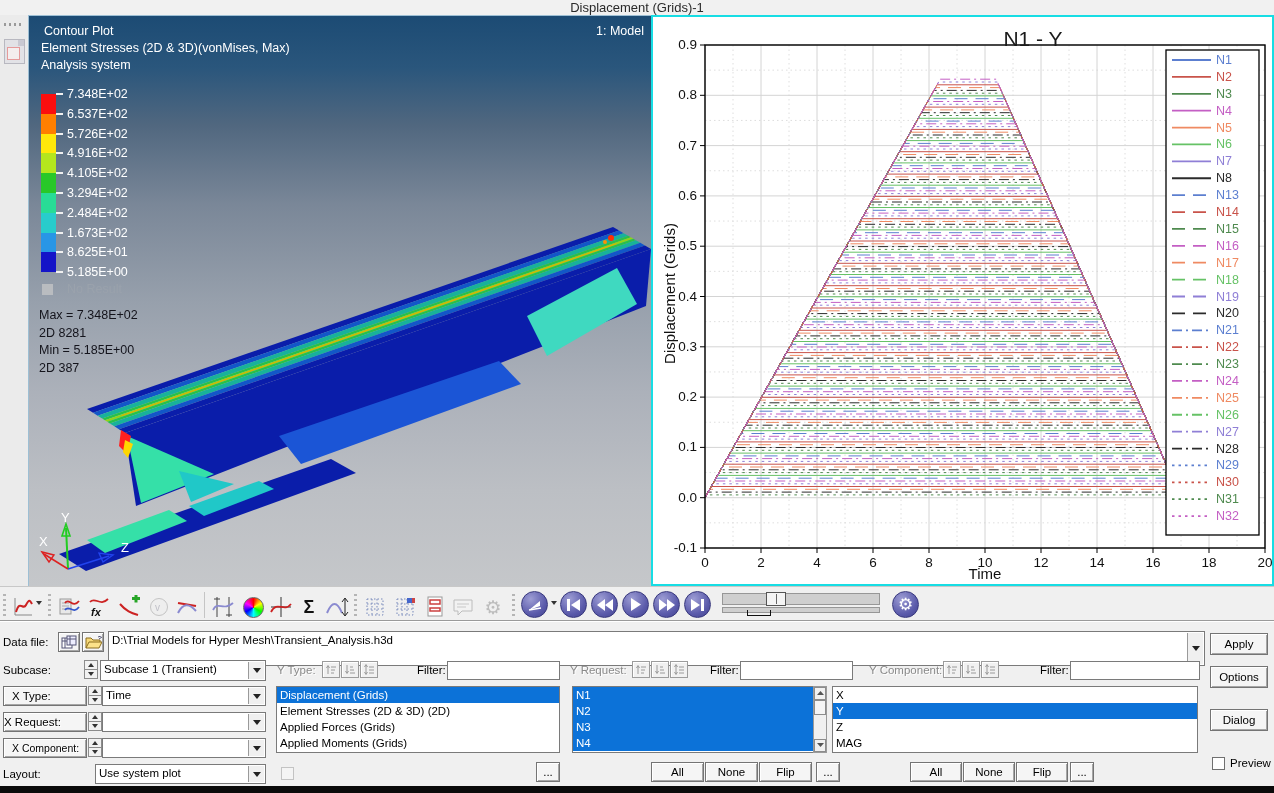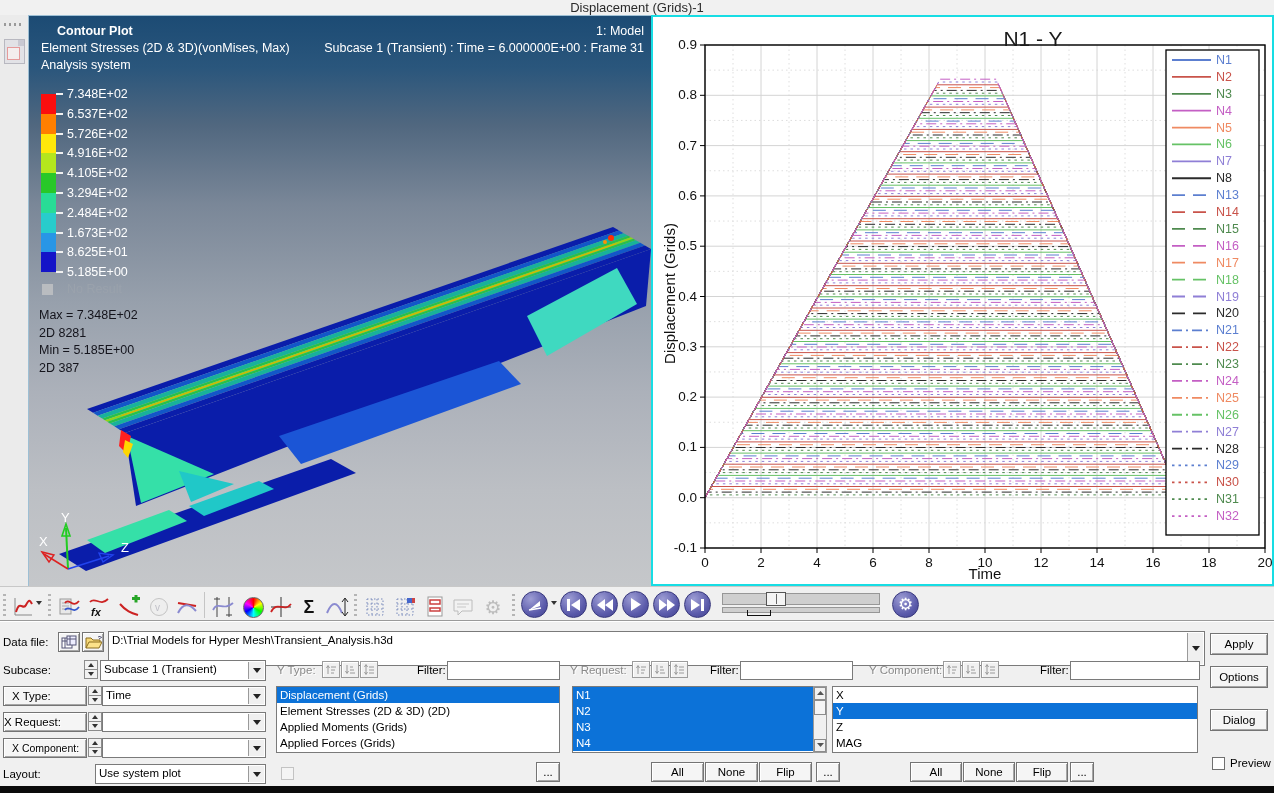--- a/index.html
+++ b/index.html
@@ -119,25 +119,24 @@
         <polygon points="78.33,405.84 604.33,222.76999999999998 606.8,224.2 80.8,407.4" fill="#27c24a"></polygon>
         <polygon points="80.8,407.4 606.8,224.2 611.36,226.84 85.36000000000001,410.28000000000003" fill="#18b29a"></polygon>
         <polygon points="85.36000000000001,410.28000000000003 611.36,226.84 615.9200000000001,229.48000000000002 89.92,413.15999999999997" fill="#1257c8"></polygon>
         <polygon points="89.92,413.15999999999997 615.9200000000001,229.48000000000002 622,233 96,417" fill="#0a1daa"></polygon>
         <polygon points="92.4,399.27060000000006 586.84,227.26940000000002 587.98,227.93120000000002 93.54,399.9888" fill="#e0b000"></polygon>
         <polygon points="92,414 102,420 98,438 90,430" fill="#ff2020"></polygon>
         <polygon points="96,424 104,428 99,442 94,436" fill="#ffd700"></polygon>
         <circle cx="582" cy="222" r="3" fill="#ff3000"></circle>
         <circle cx="576" cy="226" r="2" fill="#ff9000"></circle>
       </svg>
-    <div class="cw" style="left:28px;top:8px;font-weight:bold;">Contour Plot</div>
+    <div class="cw" style="left:15px;top:8px;">Contour Plot</div>
     <div class="cw" style="left:12px;top:25px;">Element Stresses (2D &amp; 3D)(vonMises, Max)</div>
     <div class="cw" style="left:12px;top:42px;">Analysis system</div>
     <div class="cw" style="right:8px;top:8px;">1: Model</div>
-    <div class="cw" style="right:8px;top:25px;">Subcase 1 (Transient) : Time = 6.000000E+00 : Frame 31</div>
     <div id="contour-legend">
         <div class="band" style="top: 78px; height: 19.8px; background: rgb(251, 14, 14);"></div>
         <div class="band" style="top: 97.8px; height: 19.8px; background: rgb(255, 127, 0);"></div>
         <div class="band" style="top: 117.6px; height: 19.8px; background: rgb(255, 232, 10);"></div>
         <div class="band" style="top: 137.4px; height: 19.8px; background: rgb(180, 230, 30);"></div>
         <div class="band" style="top: 157.2px; height: 19.8px; background: rgb(40, 200, 40);"></div>
         <div class="band" style="top: 177px; height: 19.8px; background: rgb(40, 220, 150);"></div>
         <div class="band" style="top: 196.8px; height: 19.8px; background: rgb(40, 204, 204);"></div>
         <div class="band" style="top: 216.6px; height: 19.8px; background: rgb(40, 150, 230);"></div>
         <div class="band" style="top: 236.4px; height: 19.8px; background: rgb(20, 20, 200);"></div>
@@ -778,22 +777,22 @@
     <div class="lbl" style="left:3px;top:148px;">Layout:</div>
     <div class="field" style="left:95px;top:144px;width:171px;height:20px;">
       <div class="combo-val">Use system plot</div>
       <div class="combo-arrow"></div>
     </div>
     <div class="chk gray" style="left:281px;top:147px;"></div>
 
     <div class="listbox" style="left:276px;top:66px;width:284px;height:67px;" id="list-ytype">
         <div class="listrow sel">Displacement (Grids)</div>
         <div class="listrow">Element Stresses (2D &amp; 3D) (2D)</div>
+        <div class="listrow">Applied Forces (Grids)</div>
         <div class="listrow">Applied Moments (Grids)</div>
-        <div class="listrow">Applied Forces (Grids)</div>
       </div>
     <div class="listbox" style="left:572px;top:66px;width:242px;height:67px;" id="list-yrequest">
         <div class="listrow sel">N1</div>
         <div class="listrow sel">N2</div>
         <div class="listrow sel">N3</div>
         <div class="listrow sel">N4</div>
       </div>
     <div class="sbar" style="left:813px;top:66px;height:67px;">
       <div class="ar" style="top:0;">
           <svg width="7" height="5">

